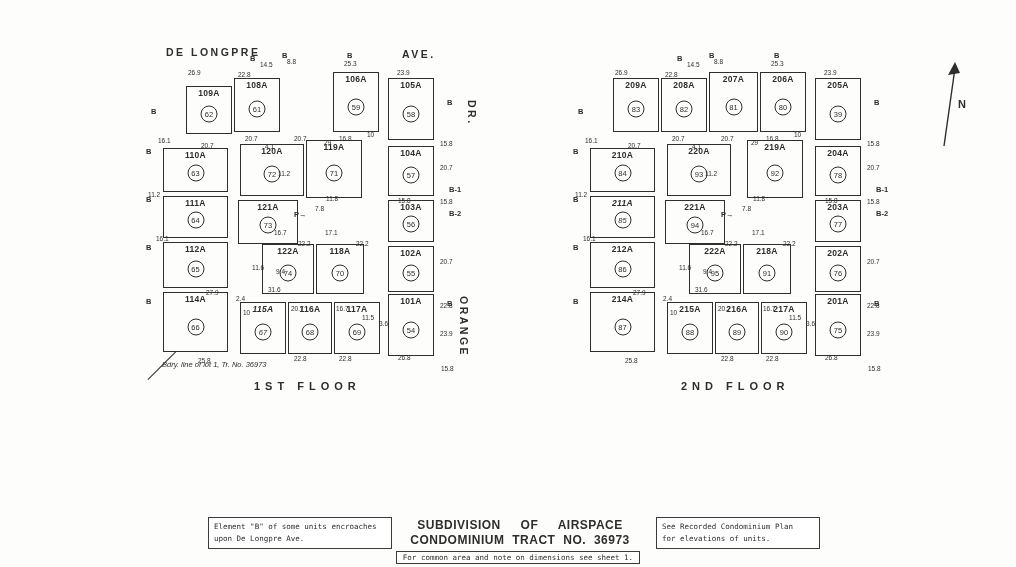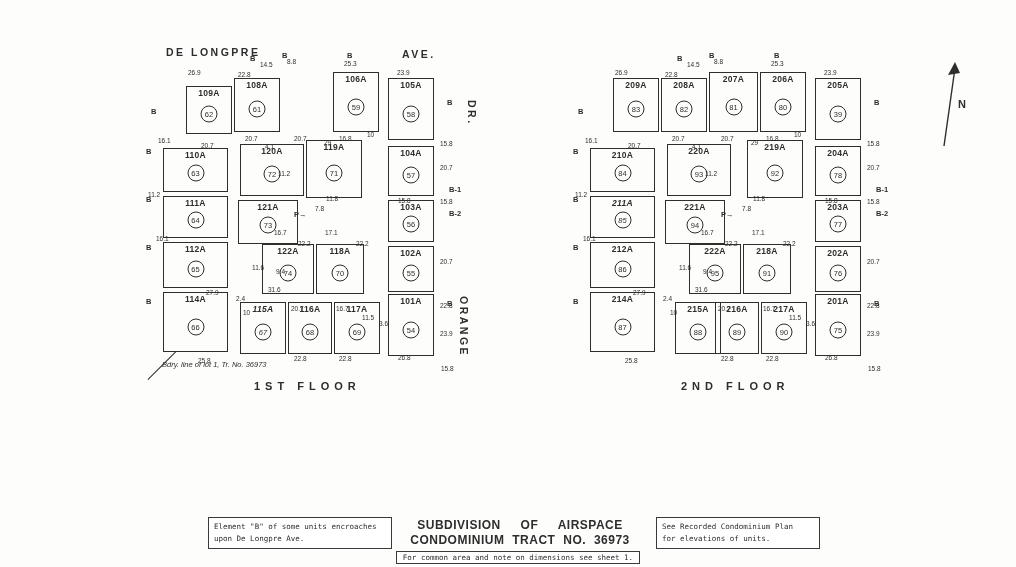--- a/index.html
+++ b/index.html
@@ -238,21 +238,21 @@
           <div class="circ">91</div>
         </div>
         <div class="unit" style="left: 240px; top: 194px; width: 46px; height: 46px;">
           <div class="ulabel">202A</div>
           <div class="circ">76</div>
         </div>
         <div class="unit" style="left: 15px; top: 240px; width: 65px; height: 60px;">
           <div class="ulabel">214A</div>
           <div class="circ">87</div>
         </div>
-        <div class="unit" style="left: 92px; top: 250px; width: 46px; height: 52px; margin-left: 8px;">
+        <div class="unit" style="left: 92px; top: 250px; width: 46px; height: 52px;">
           <div class="ulabel">215A</div>
           <div class="circ">88</div>
         </div>
         <div class="unit" style="left: 140px; top: 250px; width: 44px; height: 52px;">
           <div class="ulabel">216A</div>
           <div class="circ">89</div>
         </div>
         <div class="unit" style="left: 186px; top: 250px; width: 46px; height: 52px;">
           <div class="ulabel">217A</div>
           <div class="circ">90</div>

